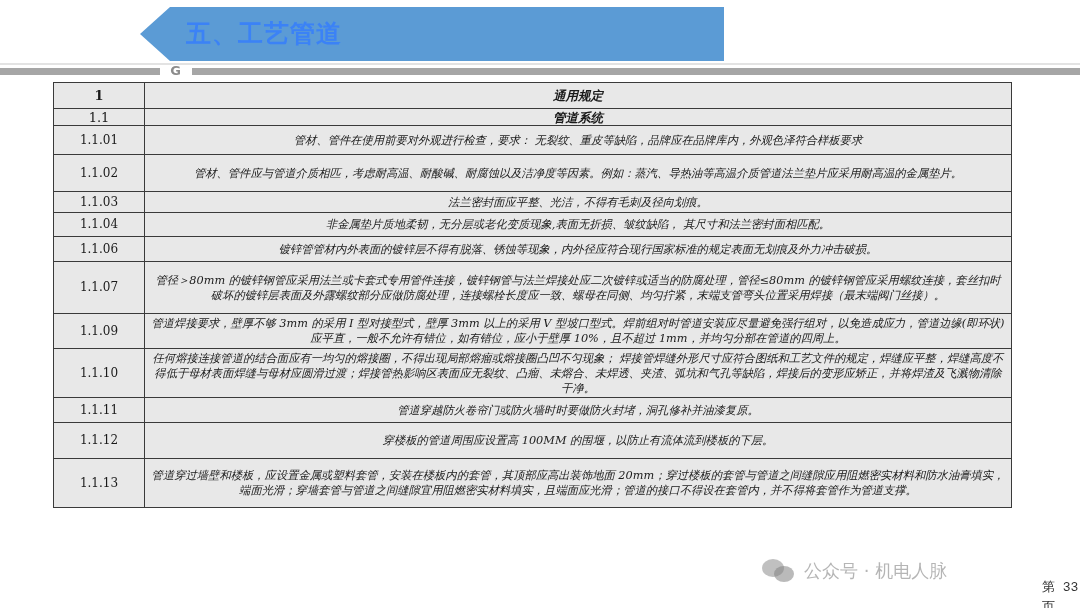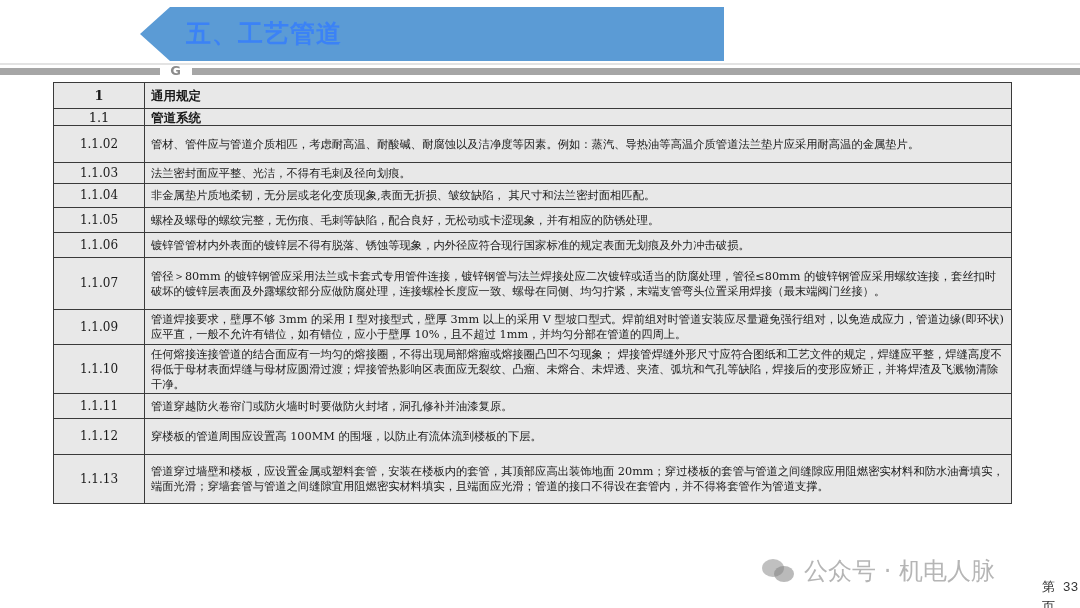--- a/index.html
+++ b/index.html
@@ -38,29 +38,29 @@
     position:absolute; left:53px; top:82px; width:958px;
     border-collapse:collapse; table-layout:fixed;
     background:#e8e8e8;
   }
   table.spec td {
     border:1.5px solid #3a3a3a;
     color:#1a1a1a; font-size:11.3px; line-height:15px;
     padding:0 6px; vertical-align:middle;
   }
   table.spec td.code { text-align:center; font-size:12px; }
-  table.spec td.text { text-align:left; }
+  table.spec td.text { text-align:center;font-style:italic; }
   tr.hdr td { font-weight:bold; font-size:12.5px; }
   tr.hdr td.code { font-weight:normal; font-size:13px; }
   tr.hdr.strong td.code { font-weight:bold; }
   .watermark {
     position:absolute; left:762px; top:553px; height:36px;
     display:flex; align-items:center; gap:8px;
     color:rgba(120,120,120,0.55);
-    font-family:"DejaVu Sans","Liberation Sans",sans-serif; font-size:24px;
+    font-family:"DejaVu Sans","Liberation Sans",sans-serif; font-size:18px;
   }
   .wechat-icon { width:34px; height:28px; position:relative; }
   .wechat-icon .b1 { position:absolute; left:0; top:2px; width:22px; height:18px; border-radius:50%; background:rgba(130,130,130,0.5); }
   .wechat-icon .b2 { position:absolute; left:12px; top:9px; width:20px; height:16px; border-radius:50%; background:rgba(130,130,130,0.55); }
   .page-num {
     position:absolute; left:998px; top:578px; height:20px; line-height:20px;
     font-family:Liberation Mono, monospace; font-size:13px; color:#333;margin-left:44px;
   }
 </style>
 </head>
@@ -80,35 +80,35 @@
   </colgroup>
   <tbody>
     <tr class="hdr strong" style="height:26px">
       <td class="code">1</td>
       <td class="text">通用规定</td>
     </tr>
     <tr class="hdr" style="height:17px">
       <td class="code">1.1</td>
       <td class="text">管道系统</td>
     </tr>
+    <tr style="height:29px">
+      <td class="code">1.1.01</td>
+      <td class="text">管材、管件在使用前要对外观进行检查，要求： 无裂纹、重皮等缺陷，品牌应在品牌库内，外观色泽符合样板要求</td>
+    </tr>
     <tr style="height:37px">
       <td class="code">1.1.02</td>
       <td class="text">管材、管件应与管道介质相匹，考虑耐高温、耐酸碱、耐腐蚀以及洁净度等因素。例如：蒸汽、导热油等高温介质管道法兰垫片应采用耐高温的金属垫片。</td>
     </tr>
     <tr style="height:21px">
       <td class="code">1.1.03</td>
       <td class="text">法兰密封面应平整、光洁，不得有毛刺及径向划痕。</td>
     </tr>
     <tr style="height:24px">
       <td class="code">1.1.04</td>
       <td class="text">非金属垫片质地柔韧，无分层或老化变质现象,表面无折损、皱纹缺陷， 其尺寸和法兰密封面相匹配。</td>
-    </tr>
-    <tr style="height:25px">
-      <td class="code">1.1.05</td>
-      <td class="text">螺栓及螺母的螺纹完整，无伤痕、毛刺等缺陷，配合良好，无松动或卡涩现象，并有相应的防锈处理。</td>
     </tr>
     <tr style="height:25px">
       <td class="code">1.1.06</td>
       <td class="text">镀锌管管材内外表面的镀锌层不得有脱落、锈蚀等现象，内外径应符合现行国家标准的规定表面无划痕及外力冲击破损。</td>
     </tr>
     <tr style="height:52px">
       <td class="code">1.1.07</td>
       <td class="text">管径＞80mm 的镀锌钢管应采用法兰或卡套式专用管件连接，镀锌钢管与法兰焊接处应二次镀锌或适当的防腐处理，管径≤80mm 的镀锌钢管应采用螺纹连接，套丝扣时破坏的镀锌层表面及外露螺纹部分应做防腐处理，连接螺栓长度应一致、螺母在同侧、均匀拧紧，末端支管弯头位置采用焊接（最末端阀门丝接）。</td>
     </tr>
     <tr style="height:35px">

